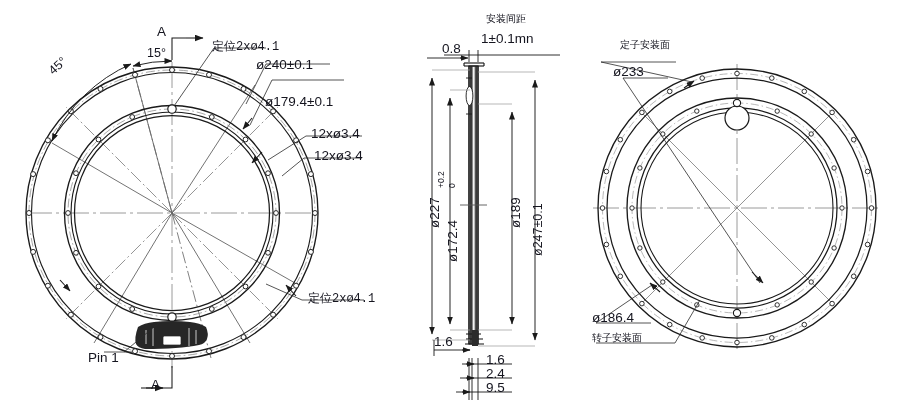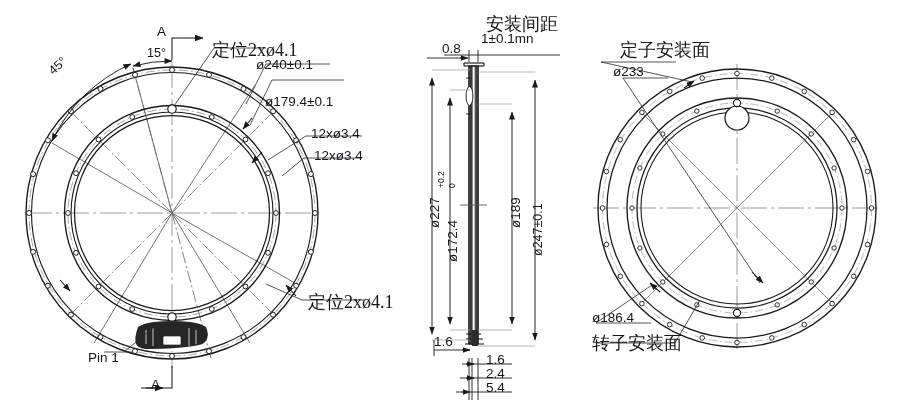--- a/index.html
+++ b/index.html
@@ -6,22 +6,22 @@
   body{width:900px;height:416px;overflow:hidden;
        font-family:"Liberation Sans","DejaVu Sans",sans-serif;
        color:#1b1b26;}
   #root{position:relative;width:900px;height:416px;}
   svg{display:block;}
   .lbl{position:absolute;white-space:nowrap;color:#15151f;
        font-family:"Liberation Sans","DejaVu Sans",sans-serif;}
   .f13{font-size:13.5px;}
   .f12{font-size:12.5px;}
   .f9{font-size:8.5px;}
-  .cn{font-family:"DejaVu Sans",sans-serif;font-size:18px;}
-  .cn12{font-family:Liberation Serif, serif;font-size:18px;}
+  .cn{font-family:"DejaVu Sans",sans-serif;font-size:10px;}
+  .cn12{font-family:Liberation Mono, monospace;font-size:12px;}
   .rot{transform-origin:0 0;transform:rotate(-90deg);}
 </style>
 </head>
 <body>
 
 <div id="root">
 
   <svg width="900" height="416" viewBox="0 0 900 416">
     <defs>
       <marker id="arrHead" markerWidth="9" markerHeight="7" refX="8.5" refY="3.5" orient="auto" markerUnits="userSpaceOnUse">
@@ -385,20 +385,20 @@
   <div class="lbl f13 rot" style="left:445px;top:262px;">ø172.4</div>
   <div class="lbl f9 rot" style="left:436px;top:188px;">+0.2</div>
   <div class="lbl f9 rot" style="left:447px;top:188px;">0</div>
 
   <div class="lbl f13 rot" style="left:508px;top:228px;">ø189</div>
   <div class="lbl f12 rot" style="left:531px;top:256px;">ø247±0.1</div>
 
   <div class="lbl f13" style="left:434px;top:334px;">1.6</div>
   <div class="lbl f13" style="left:486px;top:352px;">1.6</div>
   <div class="lbl f13" style="left:486px;top:366px;">2.4</div>
-  <div class="lbl f13" style="left:486px;top:380px;">5.4</div>
+  <div class="lbl f13" style="left:486px;top:380px;">9.5</div>
 
   <div class="lbl cn" style="left:597px;top:38px;margin-left:23px;">定子安装面</div>
   <div class="lbl f13" style="left:613px;top:64px;text-align:center;">ø233</div>
   <div class="lbl f13" style="left:592px;top:310px;">ø186.4</div>
   <div class="lbl cn" style="left:592px;top:331px;">转子安装面</div>
 
 </div>
 
 </body></html>

